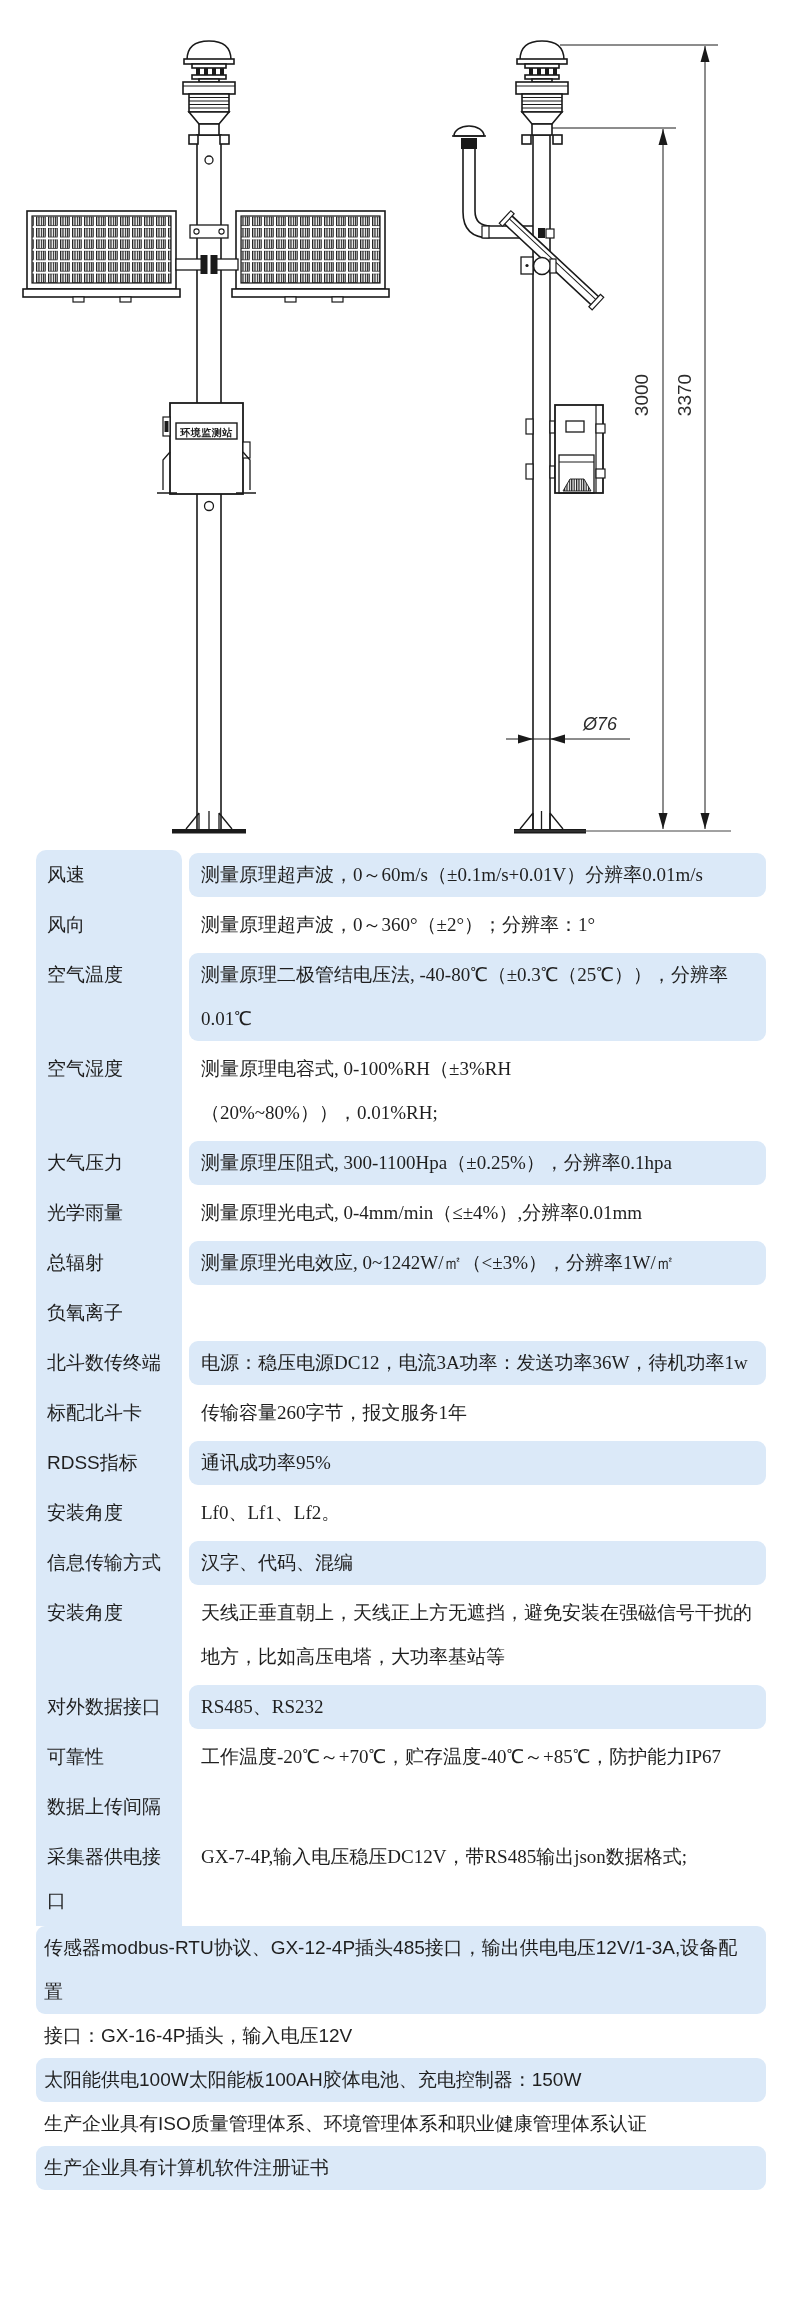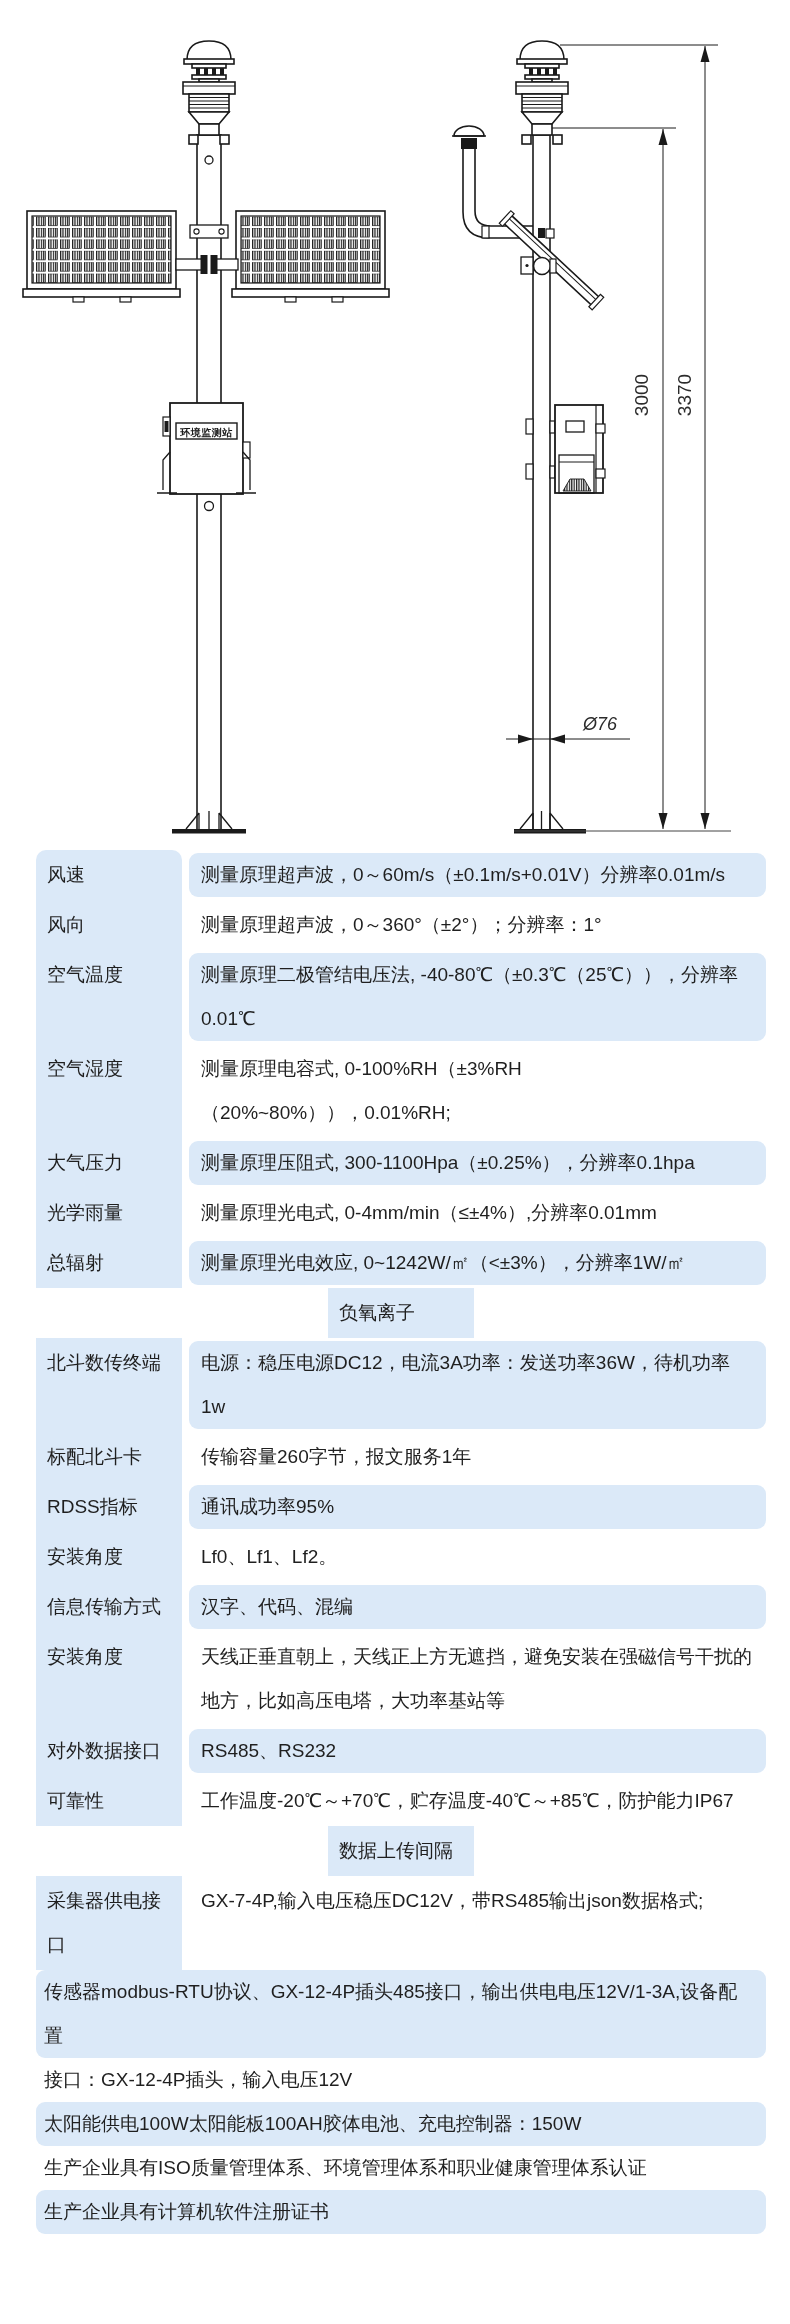--- a/index.html
+++ b/index.html
@@ -11,30 +11,30 @@
 
   
   .drawing-wrap { position:absolute; top:0; left:0; width:790px; height:850px; }
 
   
   .spec {
     position:absolute; top:850px; left:36px; width:730px;
     display:flex; flex-direction:column;
     font-size:19px; font-weight:500; line-height:44px; color:#1f1f1f;
   }
-  .row { display:flex; align-items:stretch;justify-content:center; }
+  .row { display:flex; align-items:stretch; }
   .row .label {
     width:146px; flex:0 0 146px; background:#dbe9f8;
     padding:3px 4px 3px 11px; box-sizing:border-box; line-height:44px;
   }
   .row:first-child .label { border-radius:10px 10px 0 0; }
   .row:last-of-type .label { border-radius:0 0 10px 10px; }
   .row .value {
     flex:1; margin:3px 0 3px 7px; padding:0 12px;
-    border-radius:9px; line-height:44px;
+    border-radius:9px; line-height:44px;font-family:Liberation Serif, serif;
   }
   .row.hl .value { background:#dbe9f8; }
   .value .vtext { display:inline-block; vertical-align:top; }
   .w2 .vtext { max-width:452px; }
 
   .fullrow {
     min-height:44px; line-height:44px;
     border-radius:9px; padding:0 12px 0 8px;
   }
   .fullrow.hl { background:#dbe9f8; }
@@ -288,20 +288,20 @@
     </div>
     <div class="row hl">
       <div class="label">数据上传间隔</div>
     </div>
     <div class="row">
       <div class="label">采集器供电接口</div>
       <div class="value"><span class="vtext">GX-7-4P,输入电压稳压DC12V，带RS485输出json数据格式;</span></div>
     </div>
 
     <div class="fullrow hl">传感器modbus-RTU协议、GX-12-4P插头485接口，输出供电电压12V/1-3A,设备配置</div>
-    <div class="fullrow">接口：GX-12-4P插头，输入电压12V</div>
+    <div class="fullrow">接口：GX-16-4P插头，输入电压12V</div>
     <div class="fullrow hl">太阳能供电100W太阳能板100AH胶体电池、充电控制器：150W</div>
     <div class="fullrow">生产企业具有ISO质量管理体系、环境管理体系和职业健康管理体系认证</div>
     <div class="fullrow hl">生产企业具有计算机软件注册证书</div>
 
   </div>
 
 </div>
 
 </body></html>

